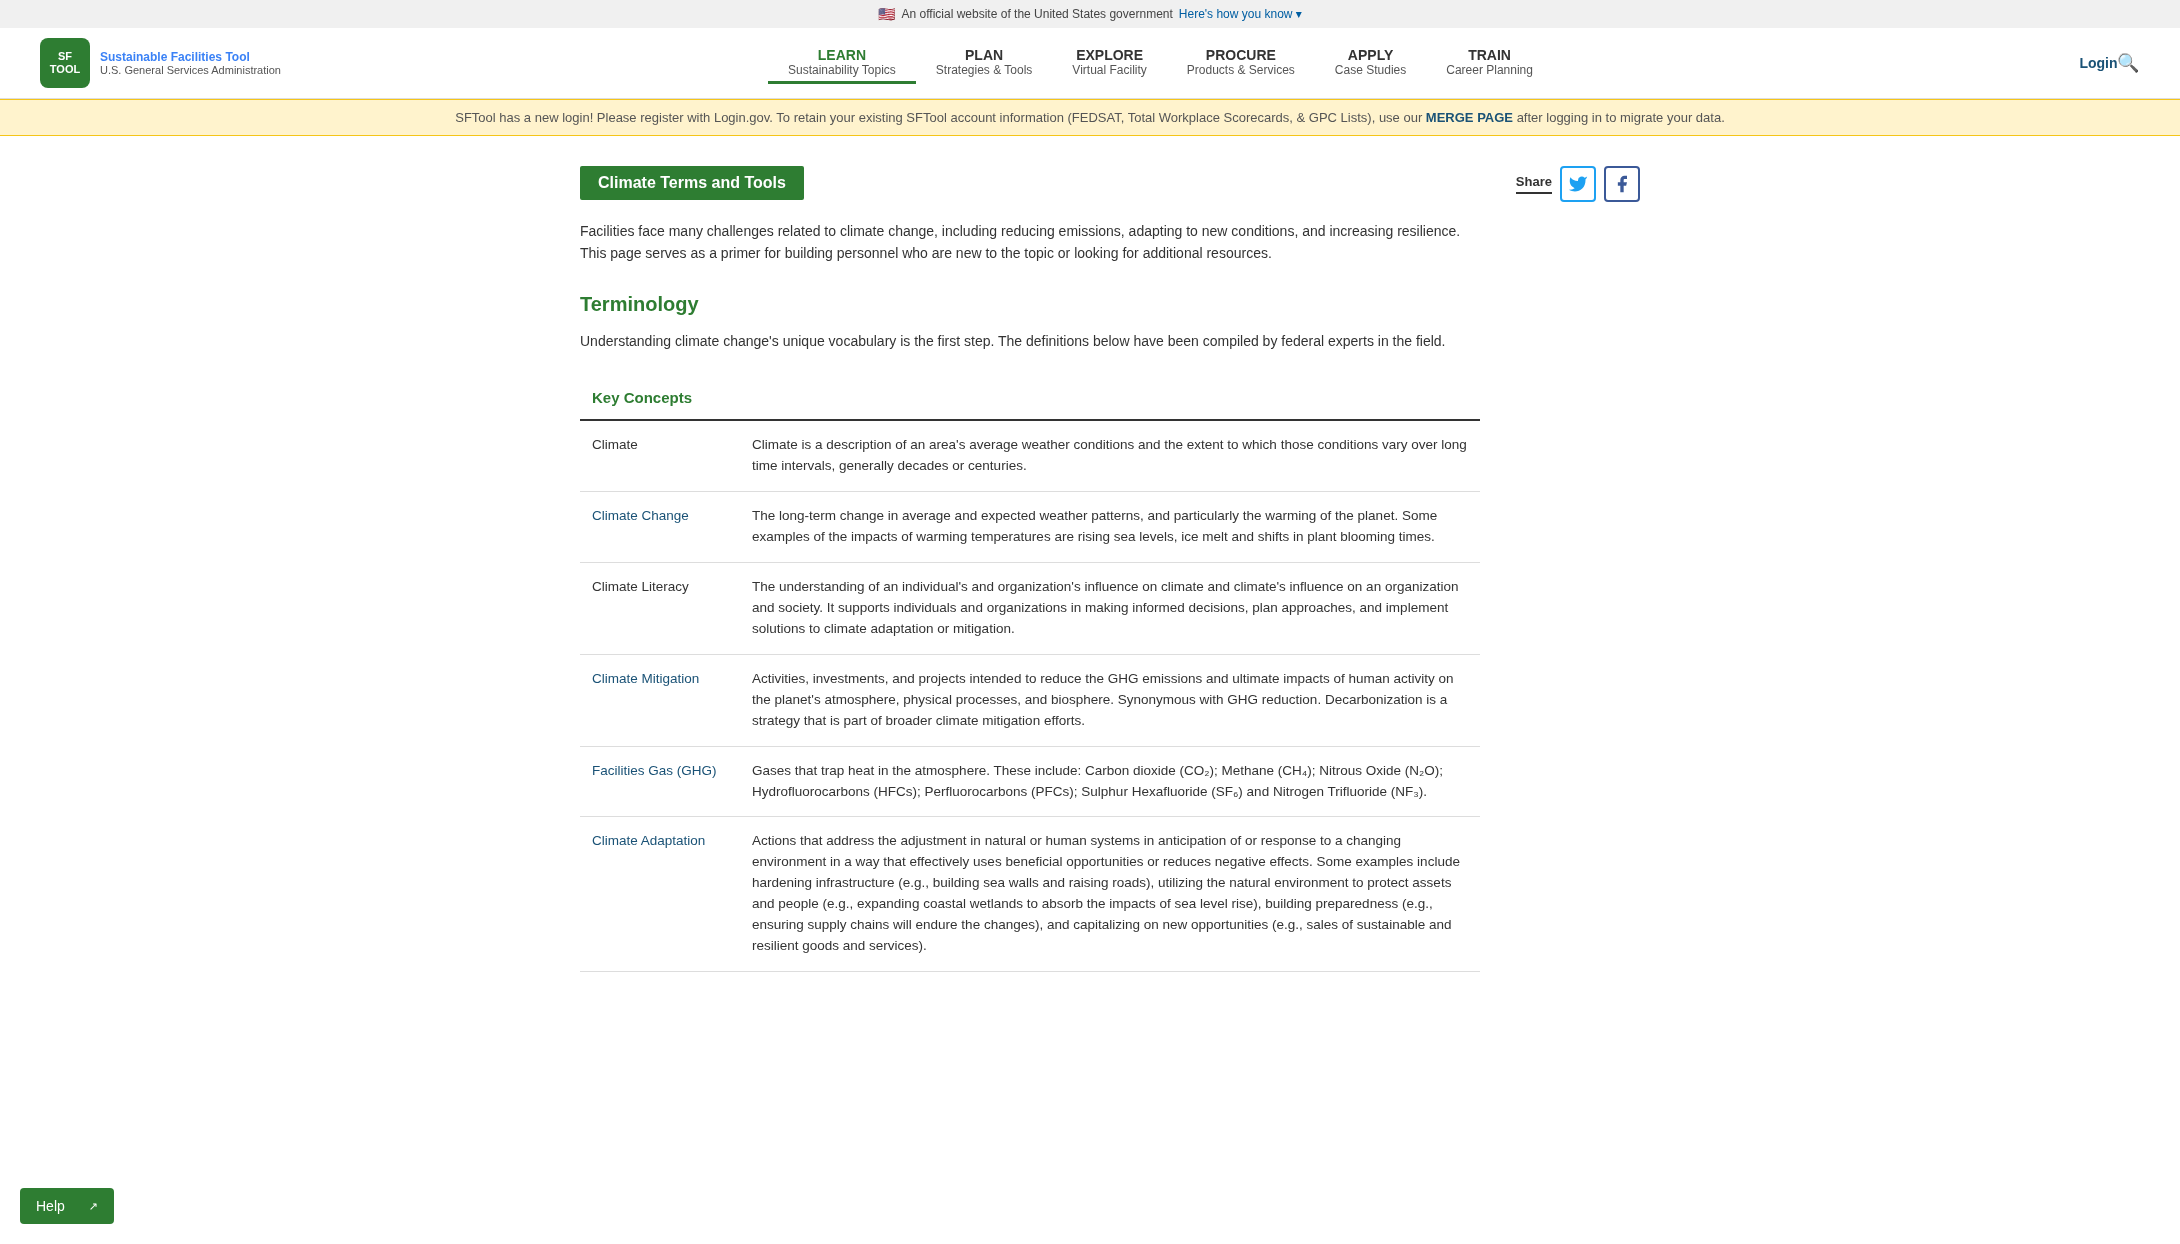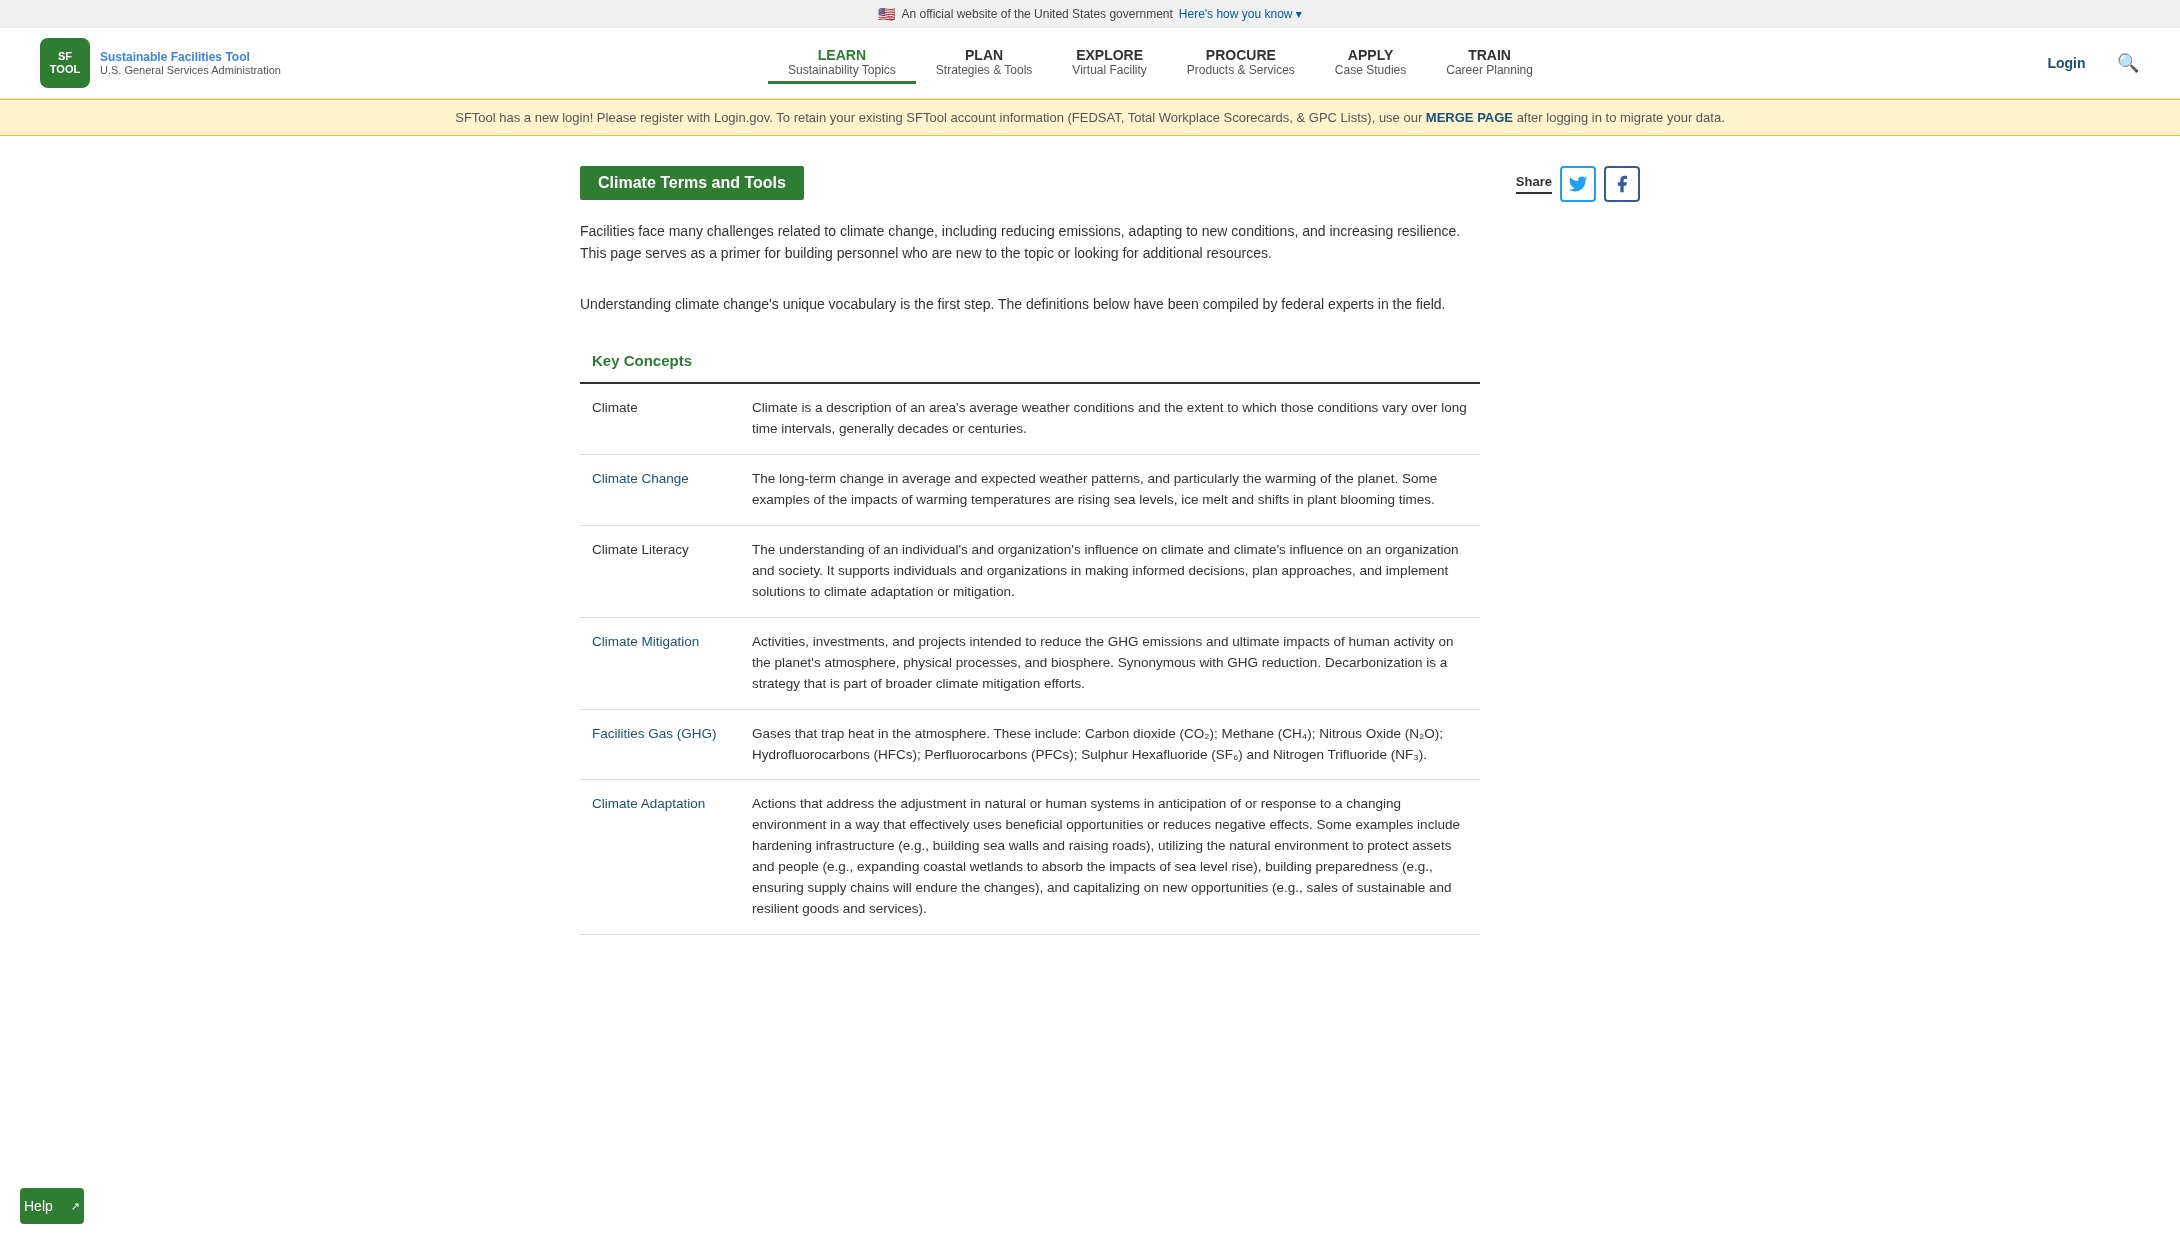--- a/index.html
+++ b/index.html
@@ -85,21 +85,21 @@
     .nav-item.active .nav-label {
       color: #2e7d32;
     }
     .nav-item.active {
       border-bottom: 3px solid #2e7d32;
     }
 
     .header-right {
       display: flex;
       align-items: center;
-      gap: 32px;
+      gap: 0;
       min-width: 100px;
       justify-content: flex-end;
     }
     .login-link {
       color: #1a5276;
       font-size: 14px;
       text-decoration: none;
       font-weight: bold;
     }
     .search-icon-btn {
@@ -247,27 +247,27 @@
     }
 
     
     .help-btn {
       position: fixed;
       bottom: 20px;
       left: 20px;
       background: #2e7d32;
       color: white;
       border: none;
-      padding: 10px 4px;
+      padding: 10px 16px;
       border-radius: 4px;
       font-size: 14px;
       cursor: pointer;
       display: flex;
       align-items: center;
-      gap: 18px;
+      gap: 24px;
     }
     .help-btn .ext-icon { font-size: 11px; }
   </style>
 </head>
 <body>
 
 <div class="gov-banner">
   <span class="flag">🇺🇸</span>
   <span>An official website of the United States government</span>
   <a href="#">
@@ -341,20 +341,21 @@
     </div>
   </div>
 
   
   <div class="page-title">Climate Terms and Tools</div>
 
   
   <p class="intro-text">Facilities face many challenges related to climate change, including reducing emissions, adapting to new conditions, and increasing resilience. This page serves as a primer for building personnel who are new to the topic or looking for additional resources.</p>
 
   
+  <h2 class="section-title">Terminology</h2>
 
   
   <p class="terminology-intro">Understanding climate change's unique vocabulary is the first step. The definitions below have been compiled by federal experts in the field.</p>
 
   
   <table class="concepts-table">
     <thead>
       <tr class="table-header-row">
         <td class="table-header-cell" colspan="2">Key Concepts</td>
       </tr>

